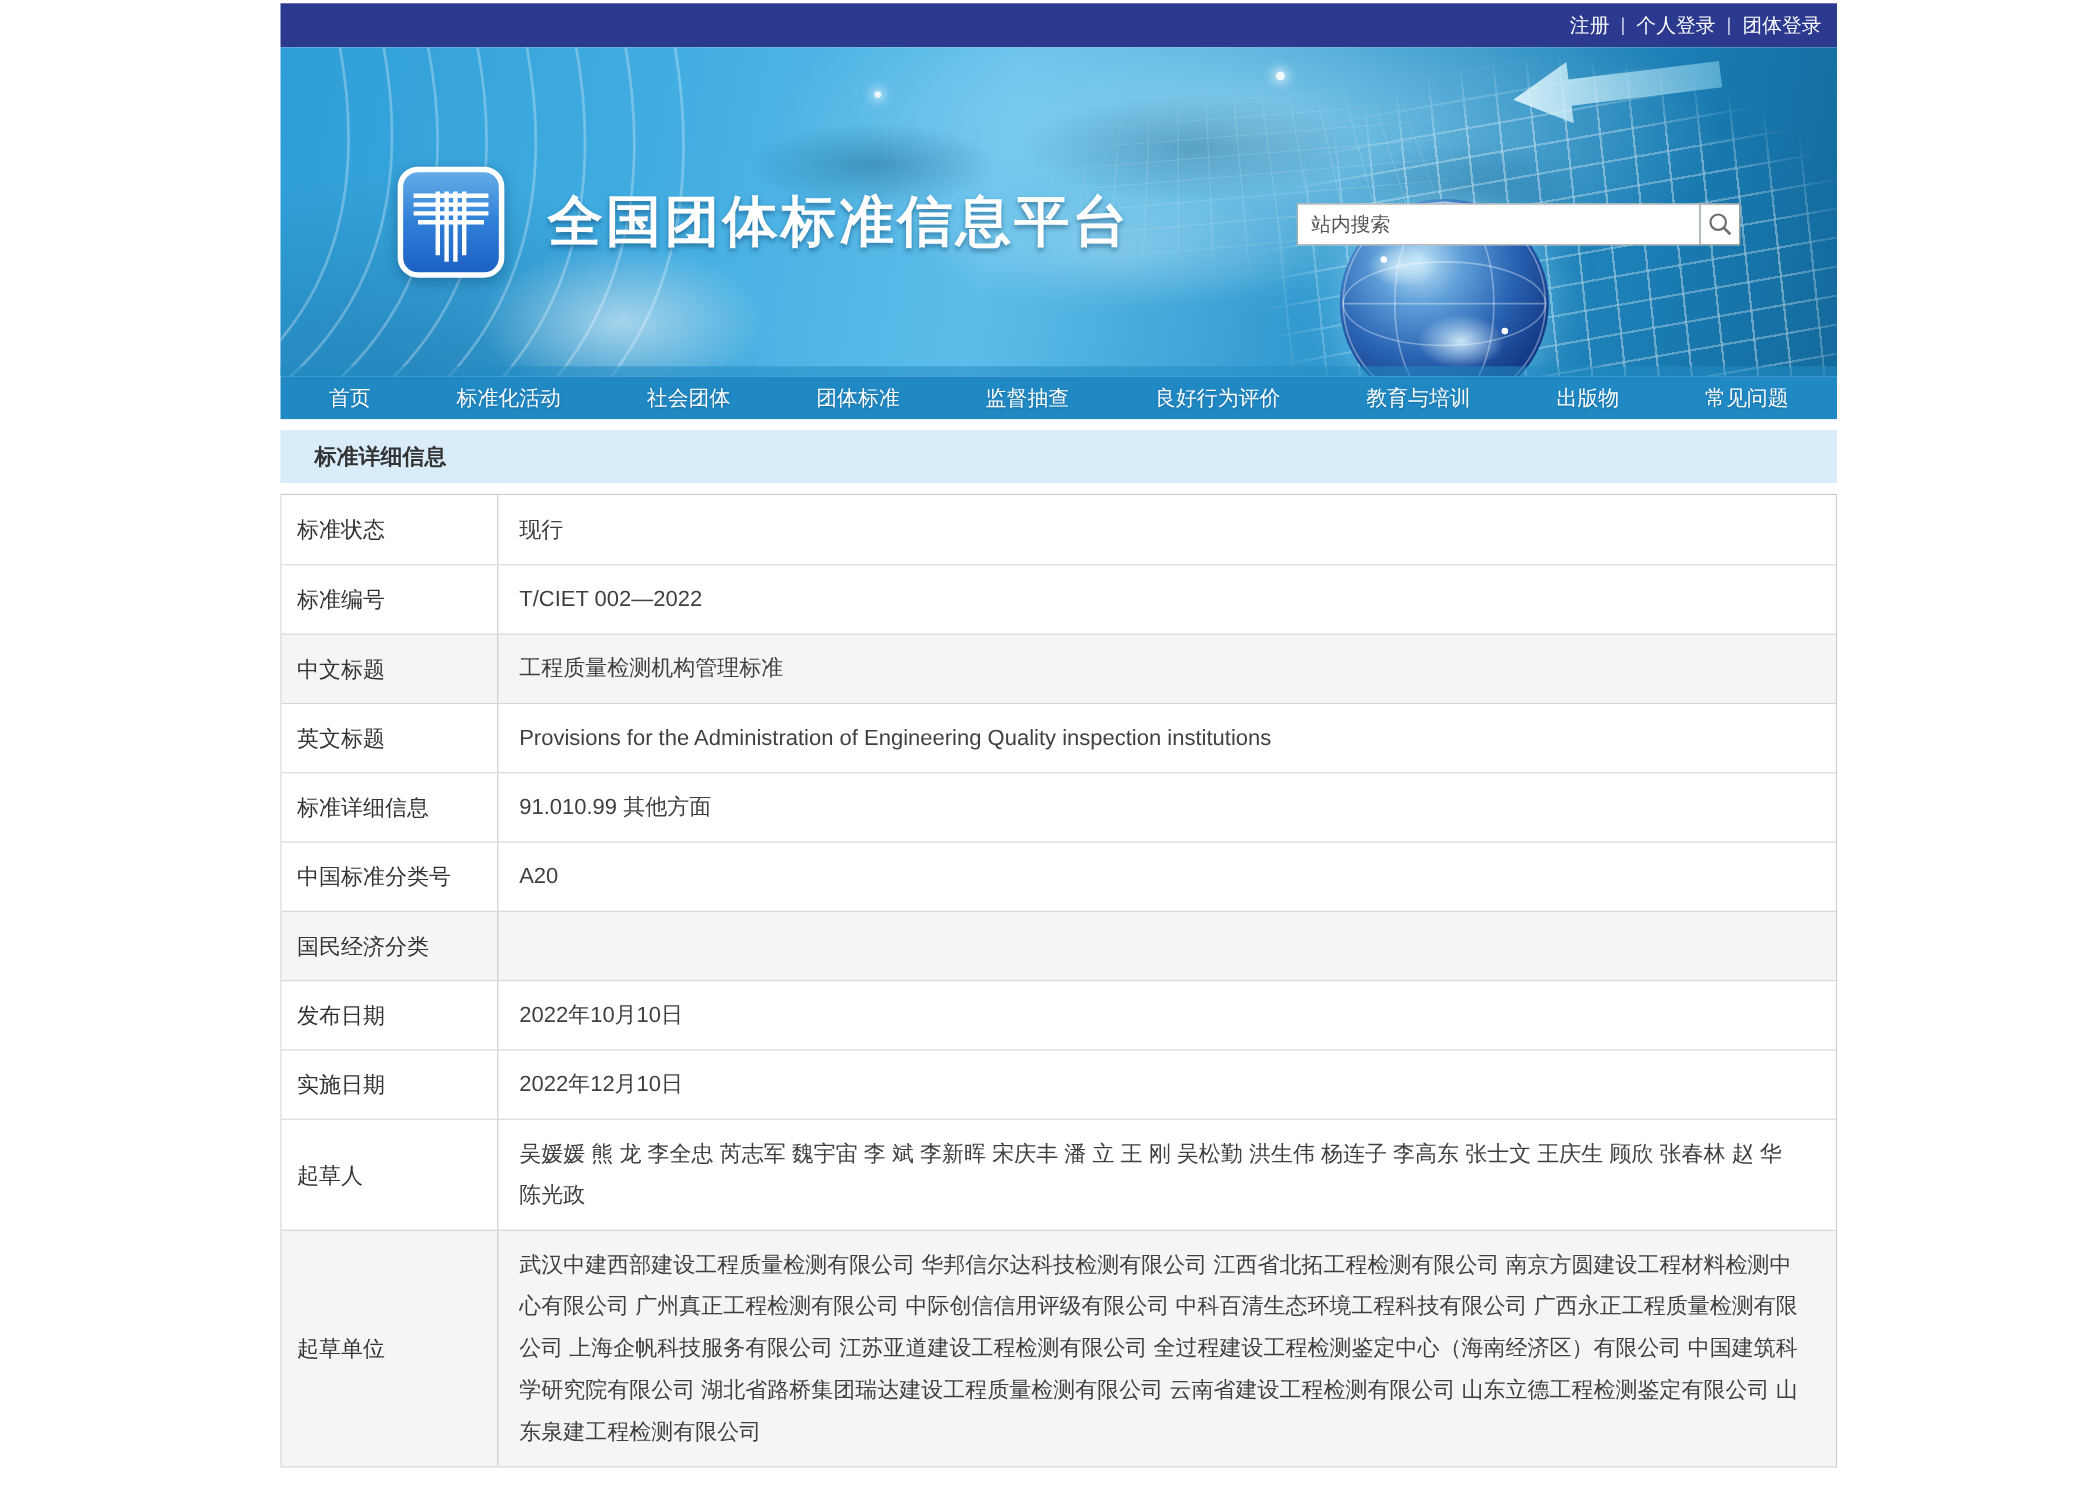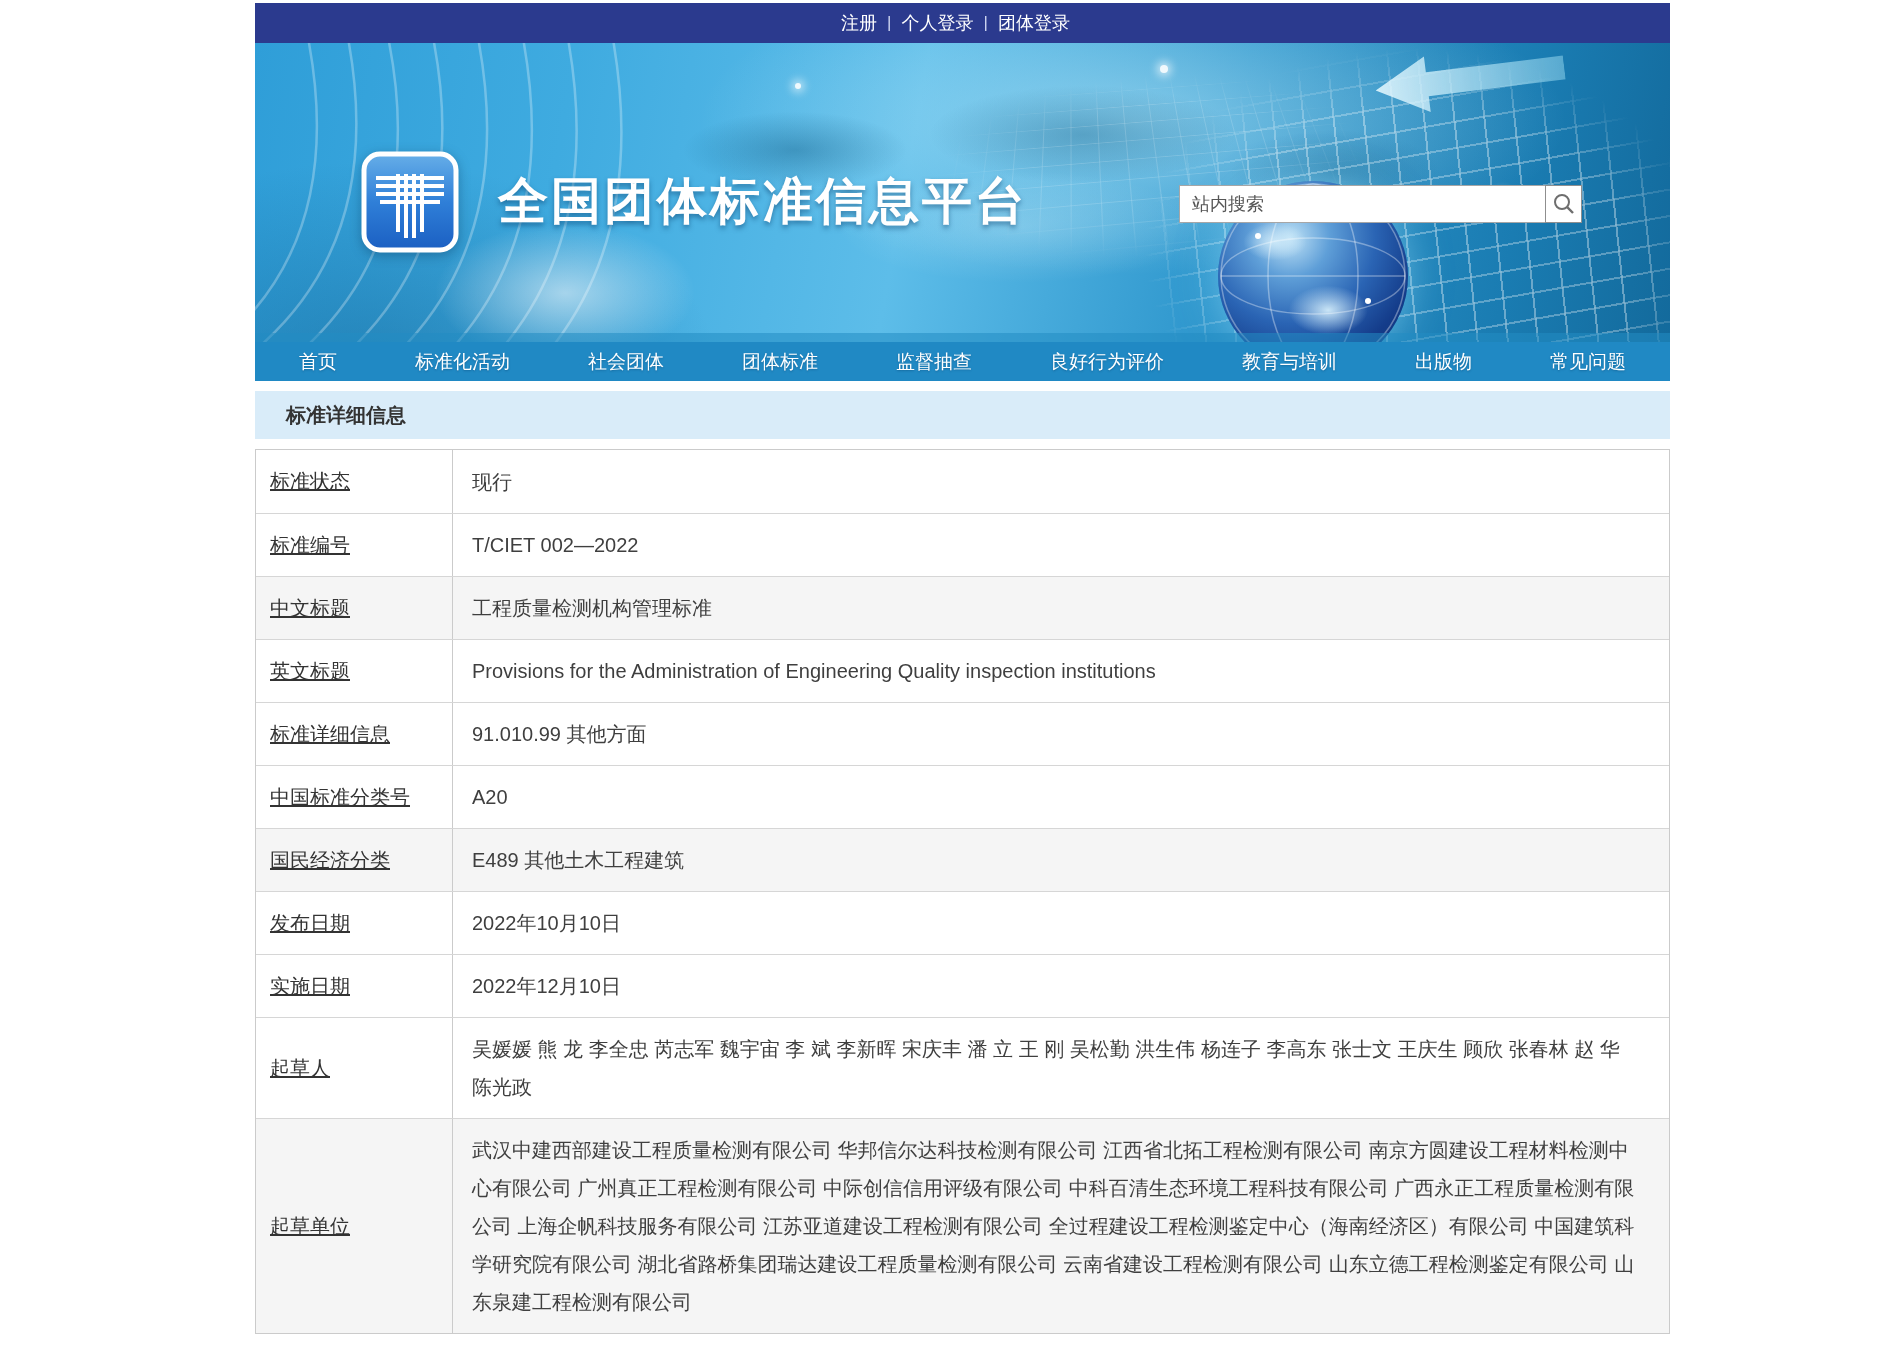--- a/index.html
+++ b/index.html
@@ -6,21 +6,21 @@
   html,body { background:#fff; }
   body {
     width:1890px; height:1352px; overflow:hidden; position:relative;
     font-family:"Liberation Sans","DejaVu Sans",sans-serif;
   }
   .content { position:absolute; left:255px; top:3px; width:1415px; }
 
   
   .topbar {
     height:40px; background:#2b3a8e; display:flex; align-items:center;
-    justify-content:center; padding-right:14px;
+    justify-content:flex-end; padding-right:14px;
   }
   .topbar-links { display:flex; align-items:center; gap:10px; }
   .topbar-link { color:#fff; font-size:18px; text-decoration:none; cursor:pointer; }
   .topbar-sep { color:#cdd4f0; font-size:17px; }
 
   
   .banner {
     position:relative; height:299px; overflow:hidden;
     background:
       radial-gradient(ellipse 620px 220px at 62% 26%, rgba(190,235,250,.55), rgba(190,235,250,0) 70%),
@@ -106,21 +106,21 @@
   }
   .section-title { font-size:20px; font-weight:bold; color:#333;margin-left:16px; }
 
   
   .detail-table { margin-top:10px; border:1px solid #cbcbcb; border-bottom:1px solid #cbcbcb; background:#fff; }
   .t-row { display:flex; min-height:63px; background:#fff; }
   .t-row + .t-row { border-top:1px solid #d6d6d6; }
   .detail-table .t-row:nth-child(4n+3) { background:#f5f5f5; }
   .t-label {
     flex:0 0 197px; border-right:1px solid #cbcbcb; display:flex; align-items:center;
-    padding-left:14px; font-size:20px; color:#333;text-decoration:underline;
+    padding-left:14px; font-size:20px; color:#333;
   }
   .t-value {
     flex:1; display:flex; align-items:center; padding:12px 26px 12px 19px;
     font-size:20px; color:#3f3f3f; line-height:38px; word-break:break-word;
   }
 </style>
 </head>
 <body>
 
 <div class="content">
@@ -269,21 +269,20 @@
     <div class="t-value">91.010.99 其他方面</div>
   </div>
 
   <div class="t-row">
     <div class="t-label">中国标准分类号</div>
     <div class="t-value">A20</div>
   </div>
 
   <div class="t-row">
     <div class="t-label">国民经济分类</div>
-    <div class="t-value">E489 其他土木工程建筑</div>
   </div>
 
   <div class="t-row">
     <div class="t-label">发布日期</div>
     <div class="t-value">2022年10月10日</div>
   </div>
 
   <div class="t-row">
     <div class="t-label">实施日期</div>
     <div class="t-value">2022年12月10日</div>

